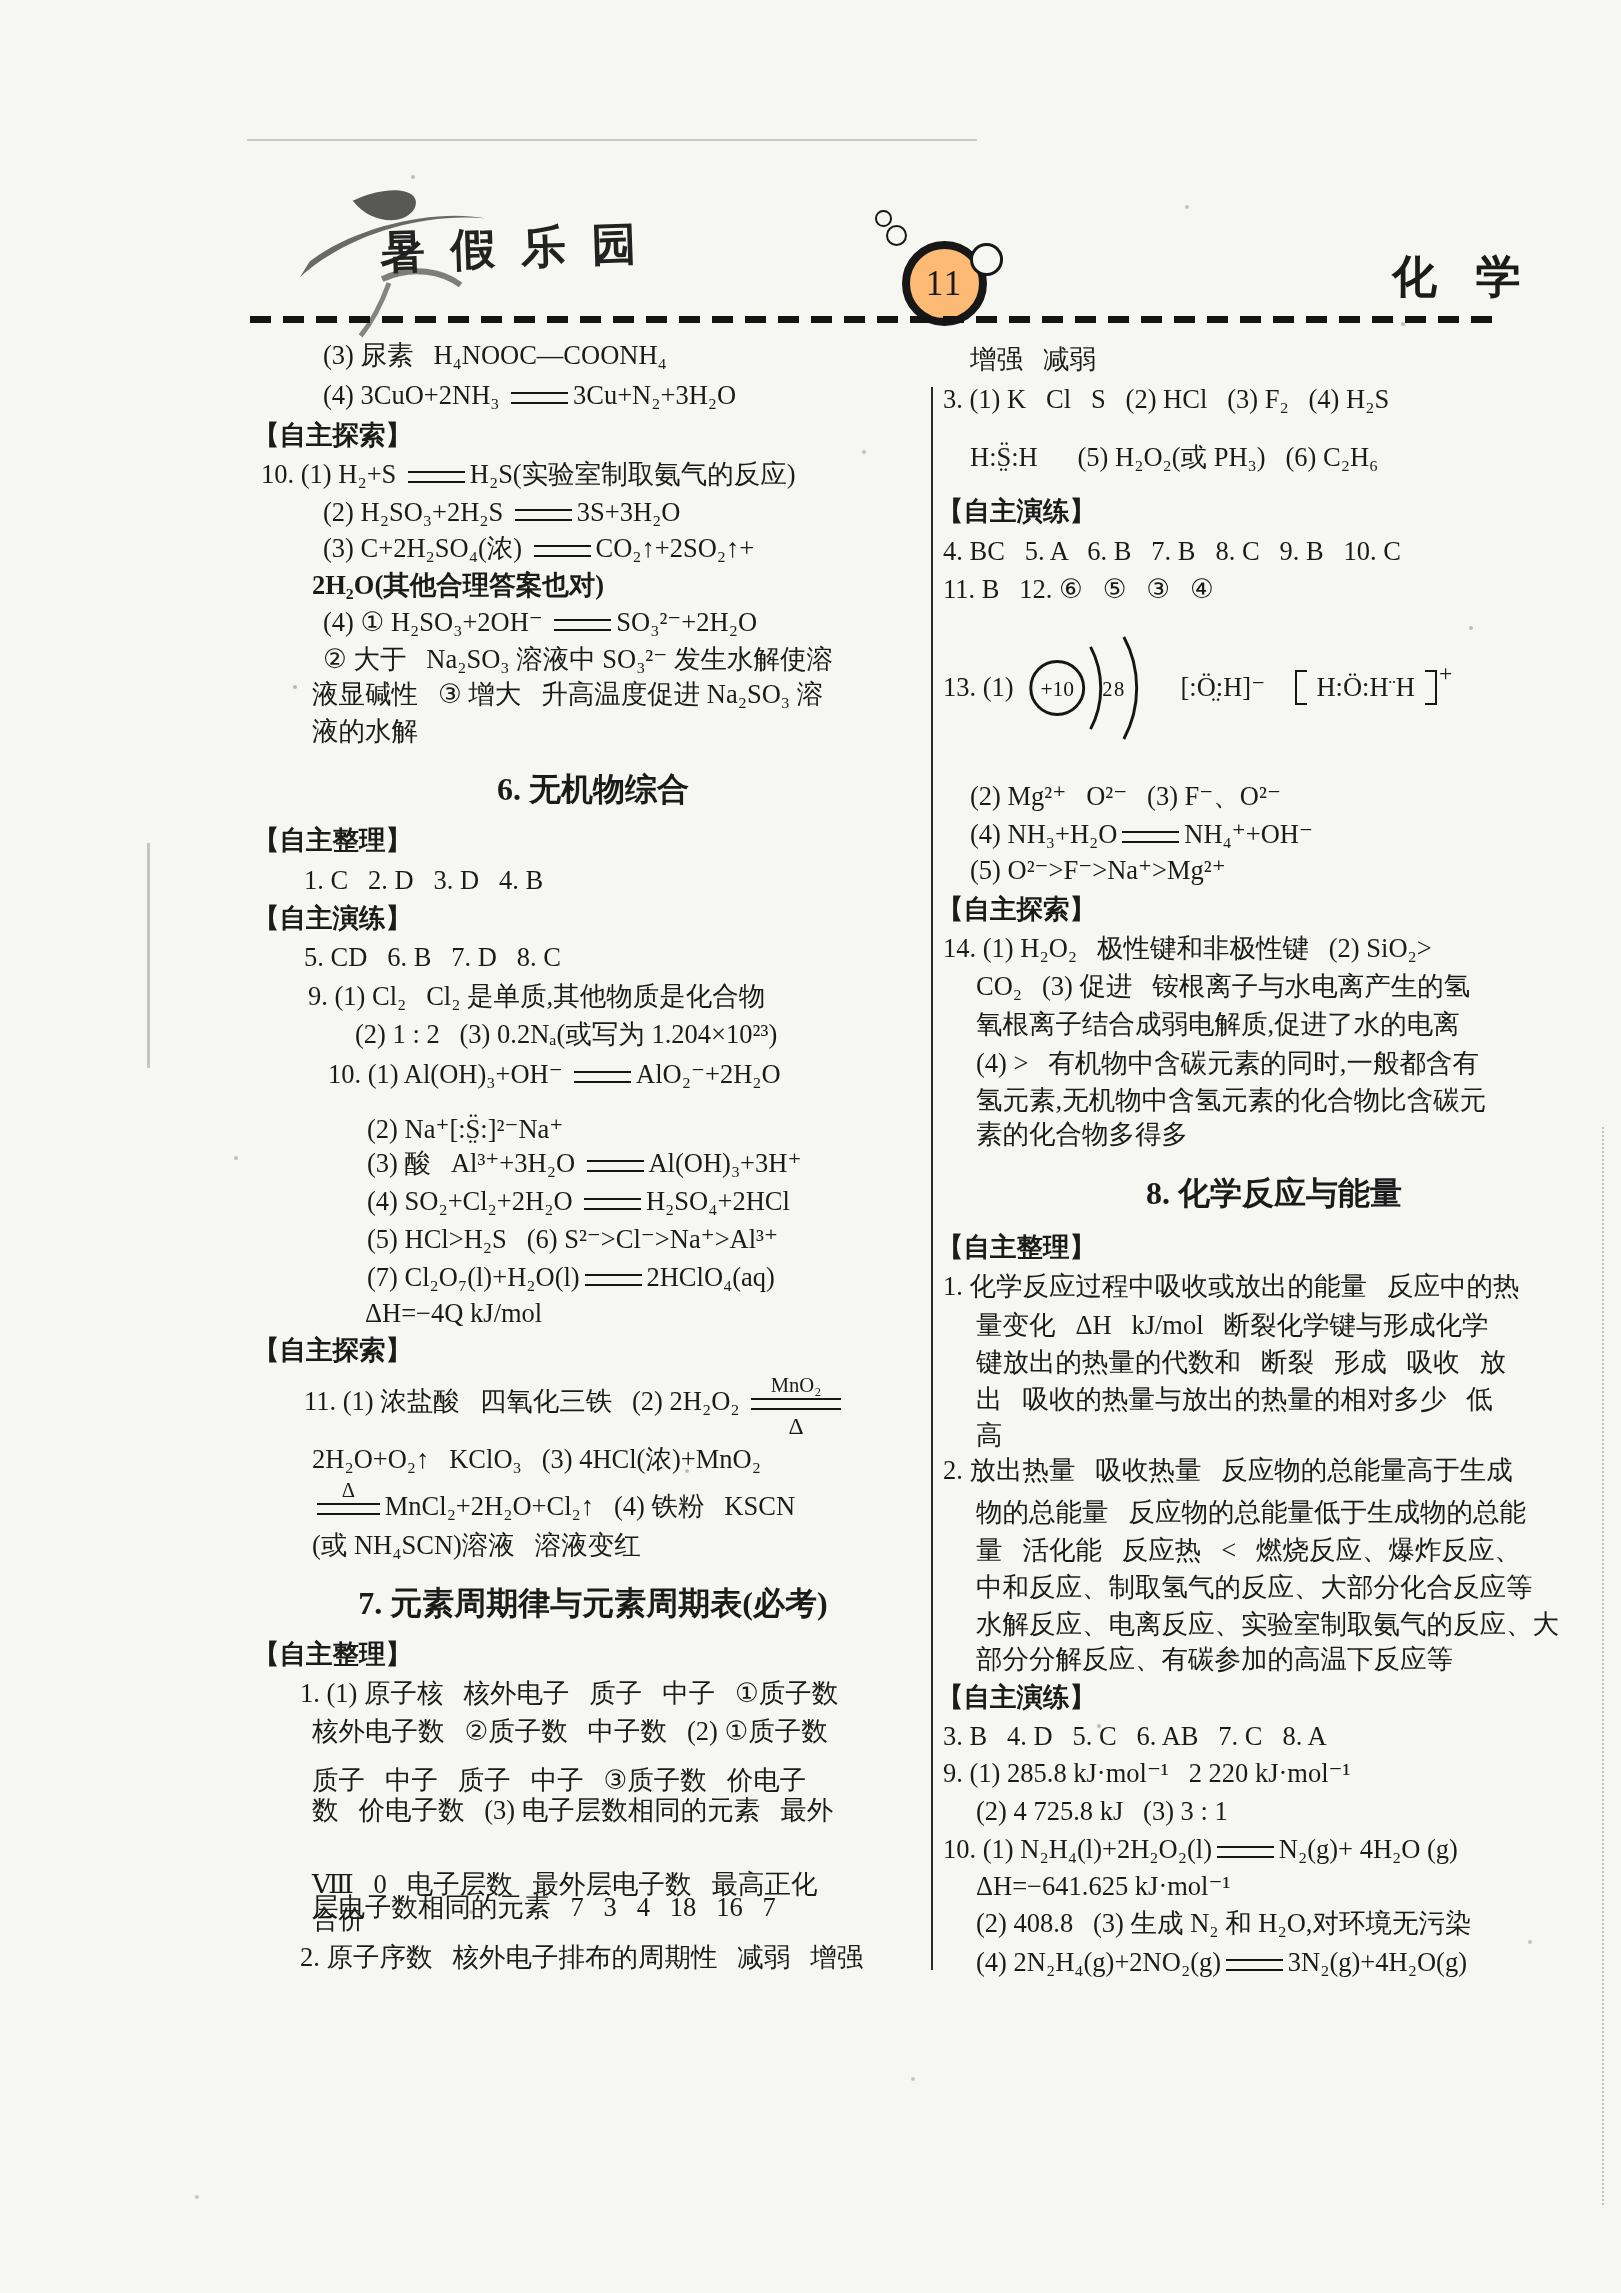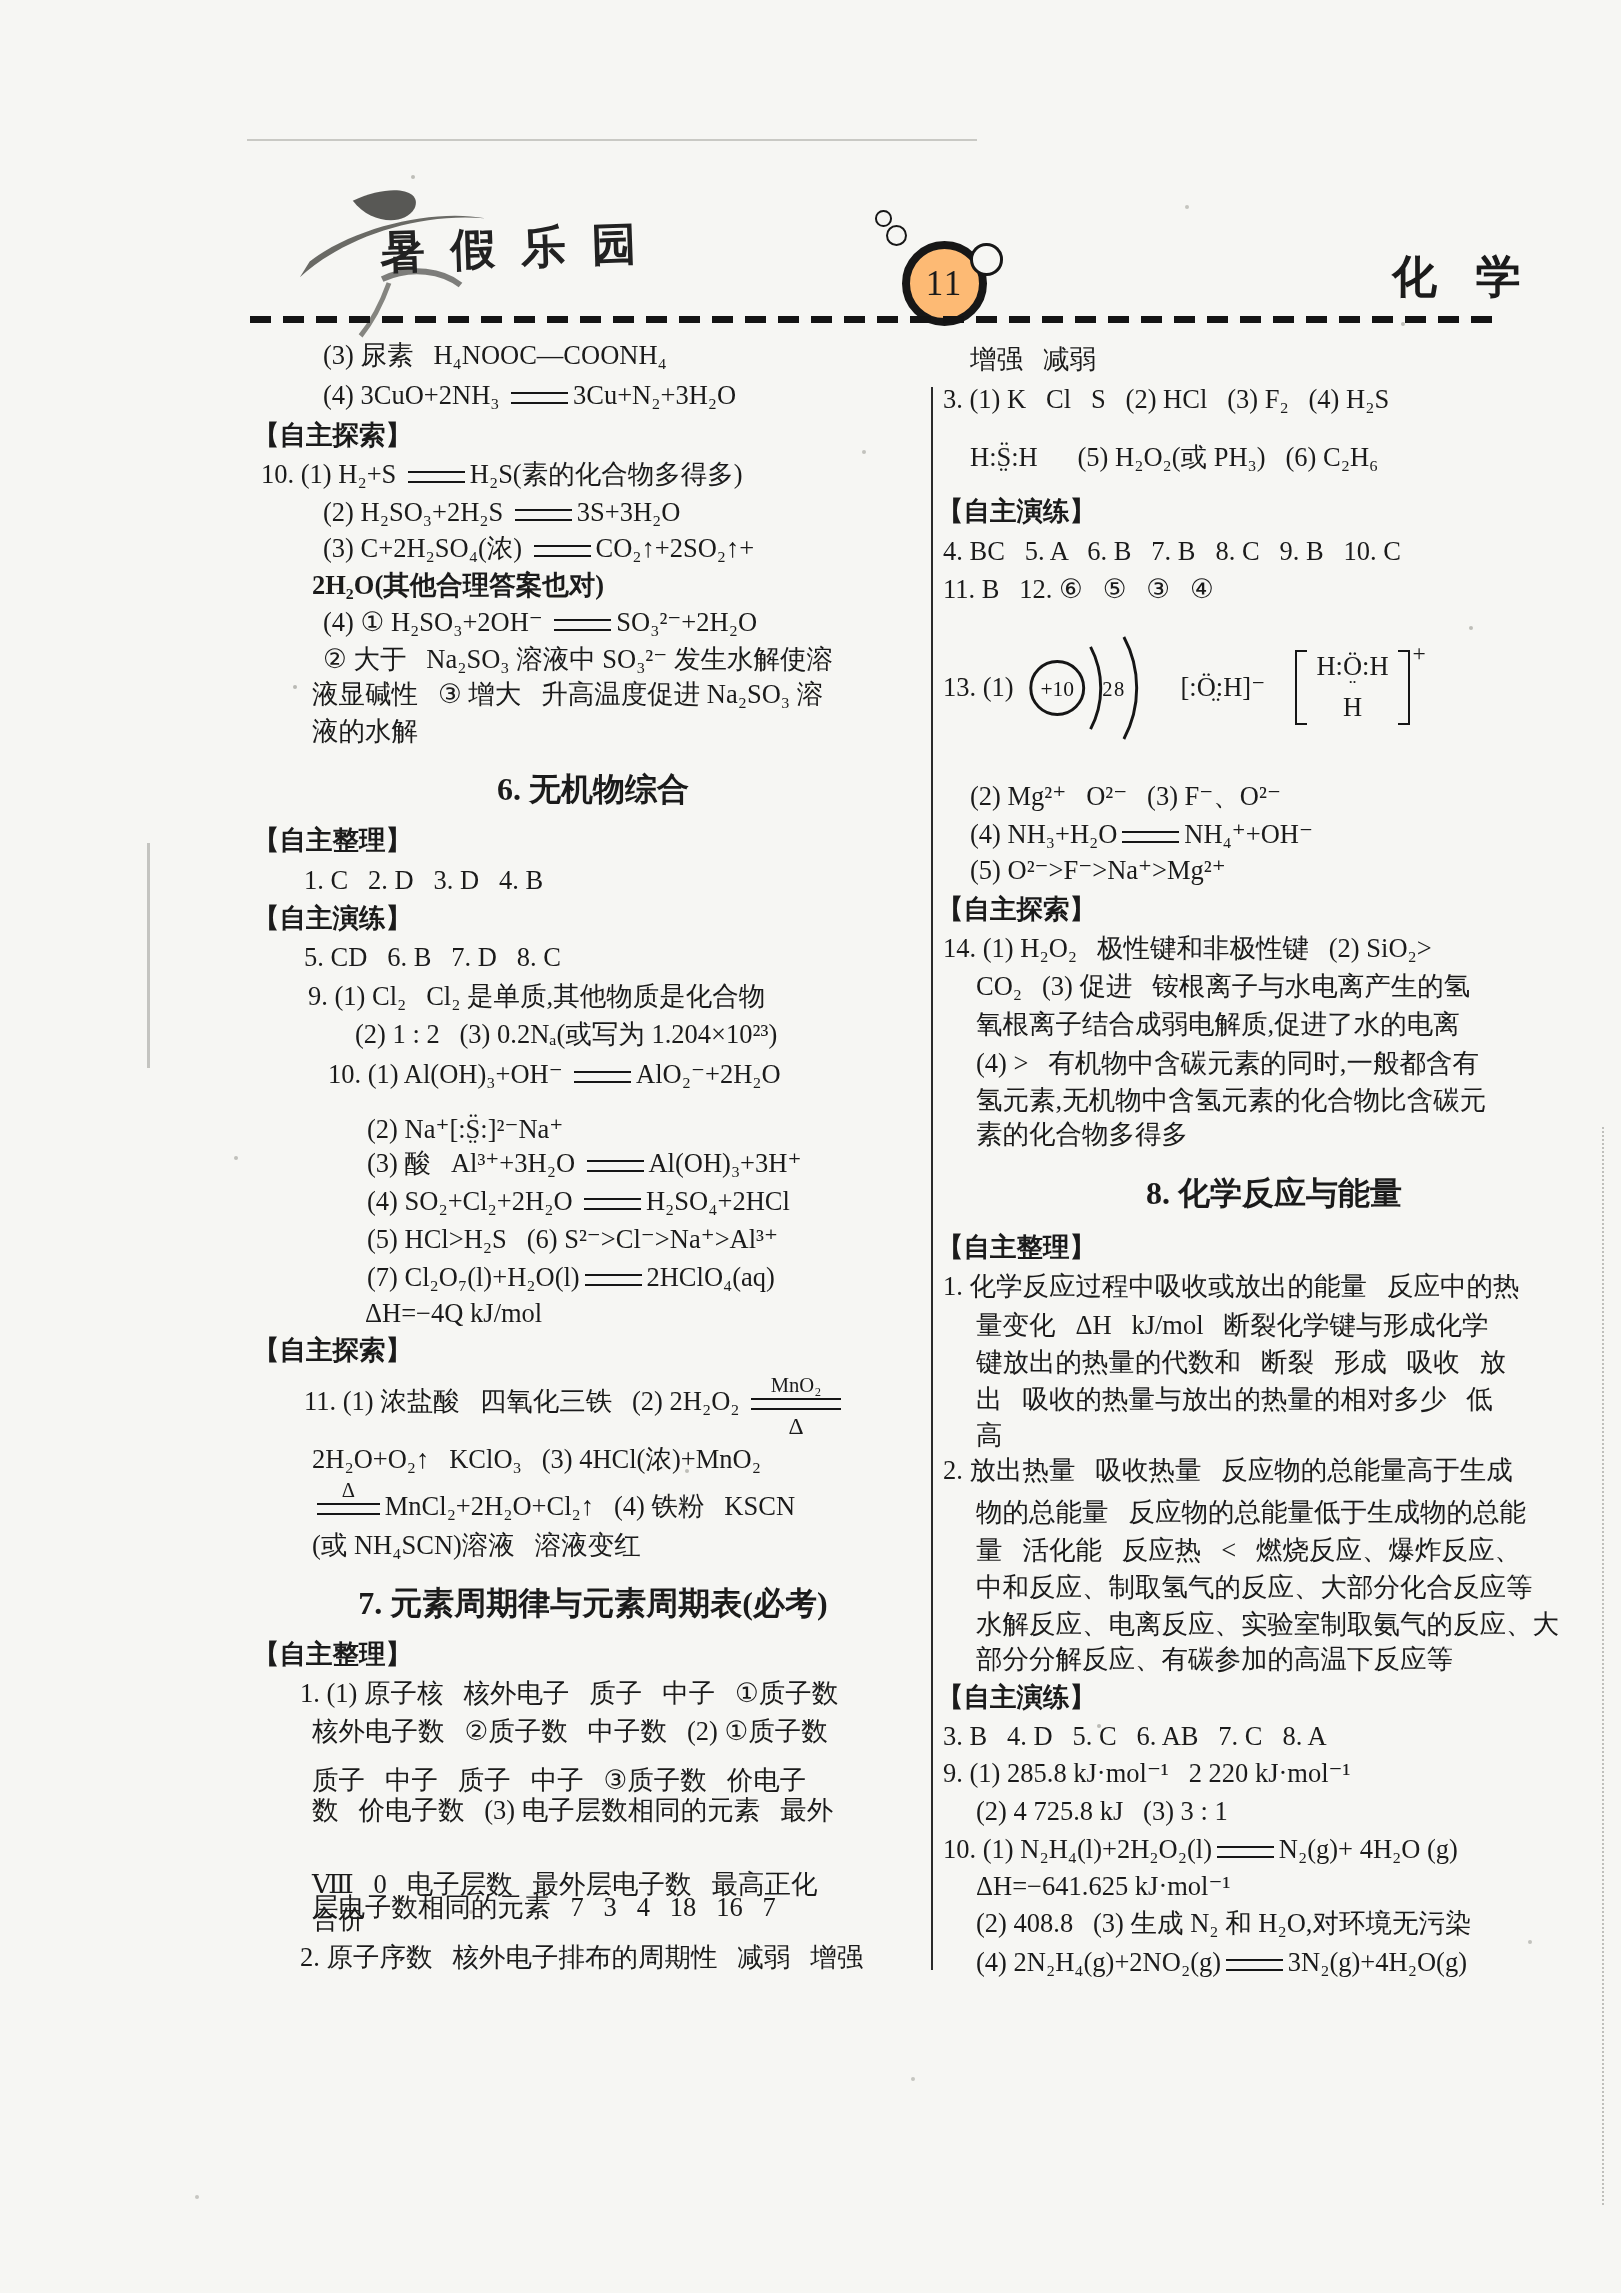--- a/index.html
+++ b/index.html
@@ -41,21 +41,21 @@
   .eqw{display:inline-block;position:relative;vertical-align:middle;margin:0 4.9px;}
   .eqbar{display:block;height:7.8px;border-top:2.9px solid #161616;border-bottom:2.9px solid #161616;}
   .eqt{position:absolute;left:50%;transform:translateX(-50%);bottom:100%;margin-bottom:2.9px;
        font-size:20.6px;line-height:1;white-space:pre;}
   .eqb{position:absolute;left:50%;transform:translateX(-50%);top:100%;margin-top:4.9px;
        font-size:23.5px;line-height:1;white-space:pre;}
   
   .stk{display:inline-flex;align-items:stretch;position:relative;vertical-align:middle;margin:0 9.8px;}
   .stk .bl{width:9.8px;border:2.9px solid #161616;border-right:none;}
   .stk .br{width:9.8px;border:2.9px solid #161616;border-left:none;}
-  .stk .rows{display:flex;flex-direction:column;align-items:center;justify-content:center;
+  .stk .rows{display:flex;flex-direction:row;align-items:center;justify-content:center;
              padding:2.9px 9.8px;font-size:26.5px;line-height:1.1;}
   .stk .rows .rsm{font-size:21.6px;line-height:11.8px;height:11.8px;}
   .stk .sup{position:absolute;right:-15.7px;top:-15.7px;font-size:23.5px;}
   .atom{display:inline-block;vertical-align:middle;}
 </style>
 </head>
 <body>
 
 <div class="page">
 
@@ -82,21 +82,21 @@
   </div>
 
   <div class="subject">化 学</div>
   <div class="dashline"></div>
   <div class="coldiv"></div>
 
   <div id="content">
       <div class="line" style="left: 323px; top: 336px; height: 39px; line-height: 39px;"><span class="t">(3) 尿素   H₄NOOC—COONH₄</span></div>
       <div class="line" style="left: 323px; top: 376px; height: 39px; line-height: 39px;"><span class="t">(4) 3CuO+2NH₃ </span><span class="eqw" style="width: 57px;"><span class="eqbar"></span></span><span class="t">3Cu+N₂+3H₂O</span></div>
       <div class="line b" style="left: 253px; top: 416px; height: 39px; line-height: 39px;"><span class="t">【自主探索】</span></div>
-      <div class="line" style="left: 261px; top: 455px; height: 39px; line-height: 39px;"><span class="t">10. (1) H₂+S </span><span class="eqw" style="width: 57px;"><span class="eqbar"></span></span><span class="t">H₂S(素的化合物多得多)</span></div>
+      <div class="line" style="left: 261px; top: 455px; height: 39px; line-height: 39px;"><span class="t">10. (1) H₂+S </span><span class="eqw" style="width: 57px;"><span class="eqbar"></span></span><span class="t">H₂S(实验室制取氨气的反应)</span></div>
       <div class="line" style="left: 323px; top: 493px; height: 39px; line-height: 39px;"><span class="t">(2) H₂SO₃+2H₂S </span><span class="eqw" style="width: 57px;"><span class="eqbar"></span></span><span class="t">3S+3H₂O</span></div>
       <div class="line" style="left: 323px; top: 529px; height: 39px; line-height: 39px;"><span class="t">(3) C+2H₂SO₄(浓) </span><span class="eqw" style="width: 57px;"><span class="eqbar"></span></span><span class="t">CO₂↑+2SO₂↑+</span></div>
       <div class="line" style="left: 312px; top: 566px; height: 39px; line-height: 39px; font-weight: bold;"><span class="t">2H₂O(其他合理答案也对)</span></div>
       <div class="line" style="left: 323px; top: 603px; height: 39px; line-height: 39px;"><span class="t">(4) ① H₂SO₃+2OH⁻ </span><span class="eqw" style="width: 57px;"><span class="eqbar"></span></span><span class="t">SO₃²⁻+2H₂O</span></div>
       <div class="line" style="left: 323px; top: 640px; height: 39px; line-height: 39px;"><span class="t">② 大于   Na₂SO₃ 溶液中 SO₃²⁻ 发生水解使溶</span></div>
       <div class="line" style="left: 312px; top: 675px; height: 39px; line-height: 39px;"><span class="t">液显碱性   ③ 增大   升高温度促进 Na₂SO₃ 溶</span></div>
       <div class="line" style="left: 312px; top: 712px; height: 39px; line-height: 39px;"><span class="t">液的水解</span></div>
       <div class="line b" style="left: 257px; top: 770px; height: 39px; line-height: 39px; font-size: 32px; width: 672px; text-align: center;"><span class="t">6. 无机物综合</span></div>
       <div class="line b" style="left: 253px; top: 821px; height: 39px; line-height: 39px;"><span class="t">【自主整理】</span></div>
       <div class="line" style="left: 304px; top: 861px; height: 39px; line-height: 39px;"><span class="t">1. C   2. D   3. D   4. B</span></div>

